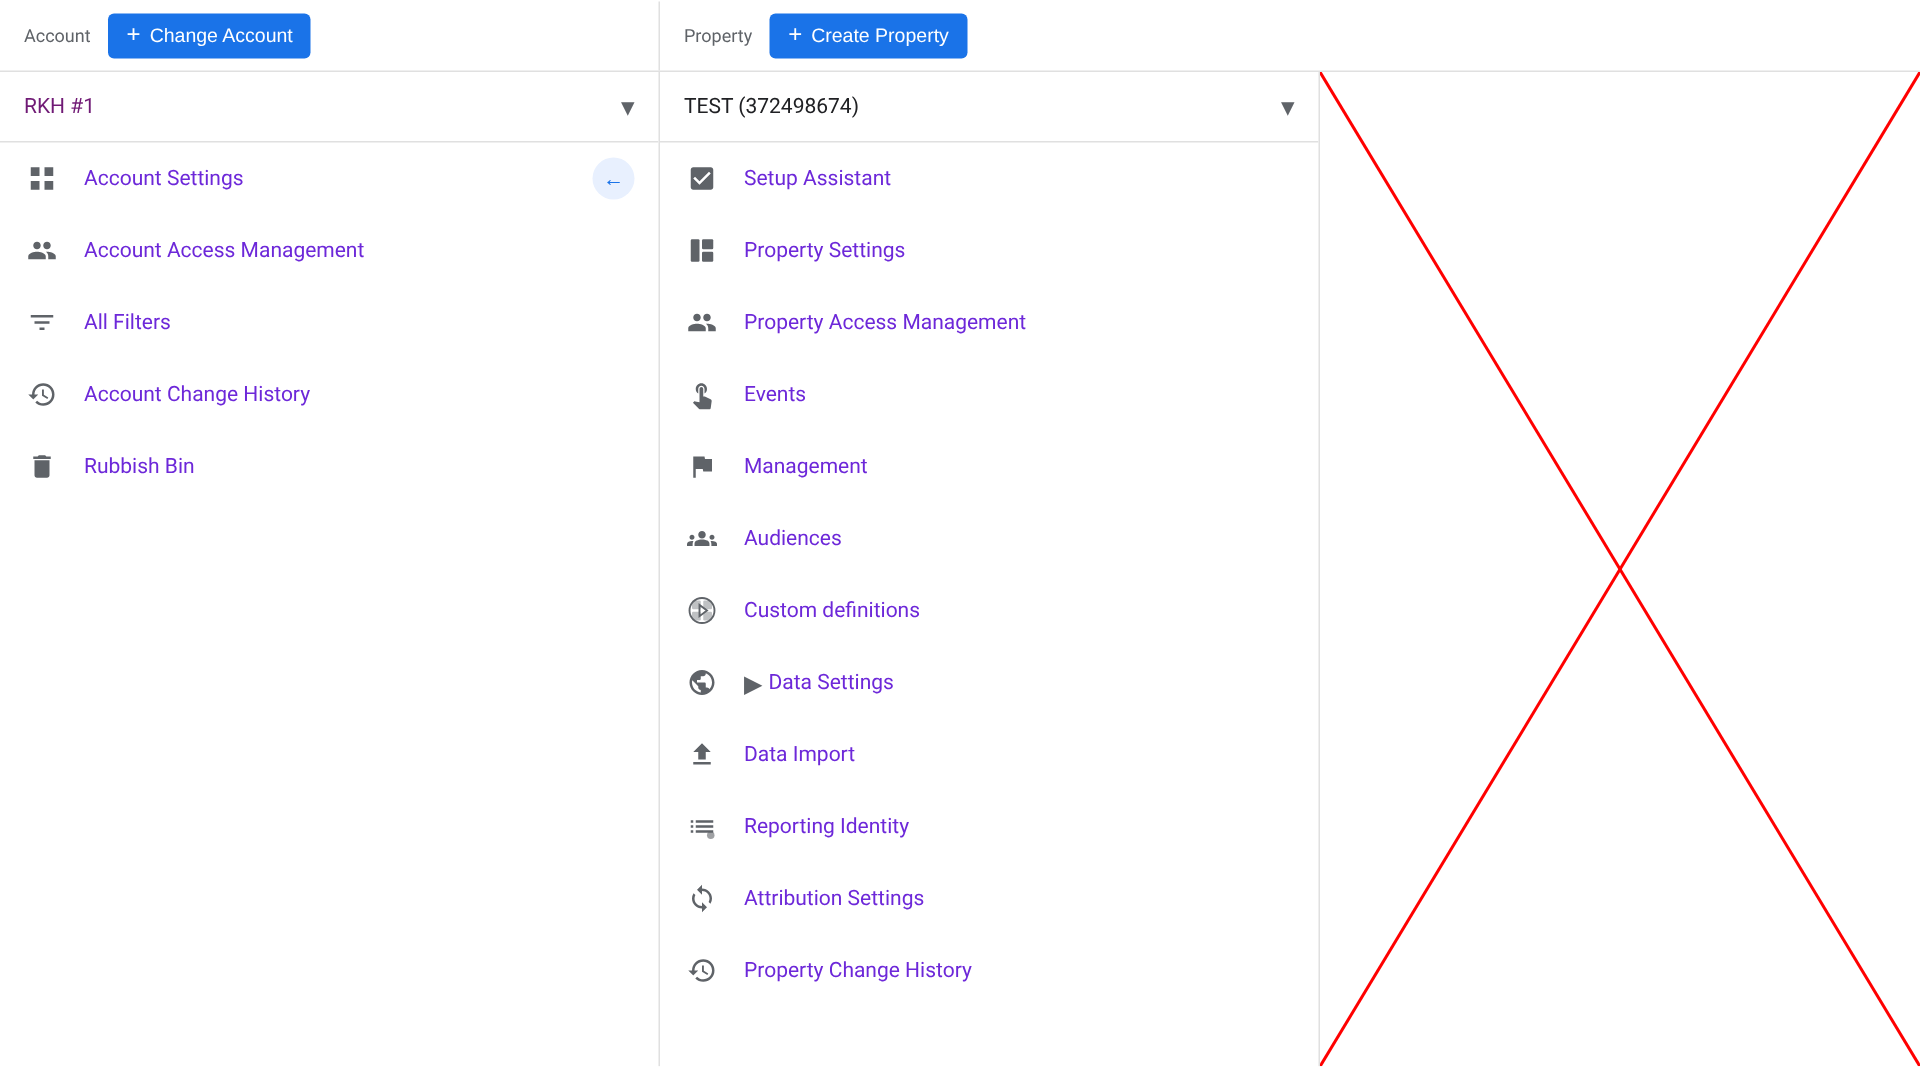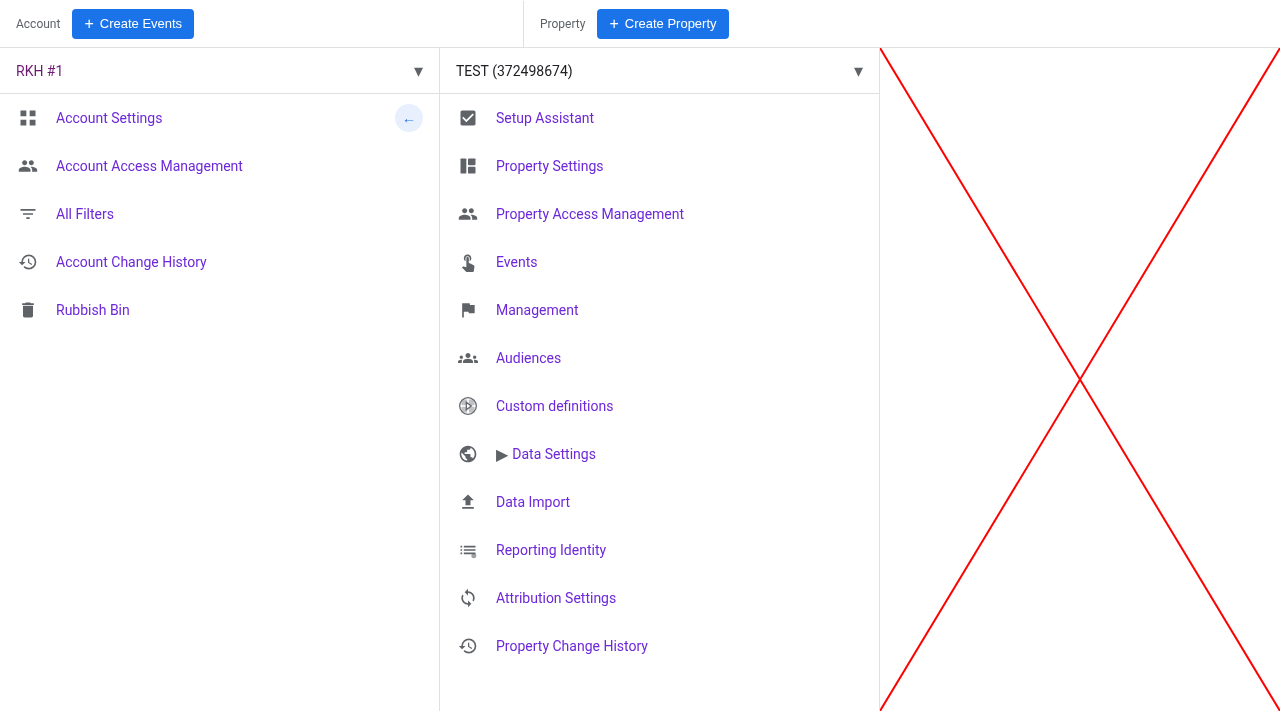--- a/index.html
+++ b/index.html
@@ -95,25 +95,25 @@
       fill: #5f6368;
     }
   </style>
 </head>
 <body>
 
 <div style="display:flex; flex-direction:column; height:711px;">
 
   <div style="display:flex; align-items:center; min-height:48px; border-bottom:1px solid #e0e0e0;">
 
-    <div style="width:524px; display:flex; align-items:center; gap:12px; padding:8px 16px; border-right:1px solid #e0e0e0; flex-shrink:0;">
+    <div style="width:440px; display:flex; align-items:center; gap:12px; padding:8px 16px; border-right:1px solid #e0e0e0; flex-shrink:0;">
       <span style="font-size:12px; color:#5f6368;">Account</span>
       <button class="create-btn">
         <span class="plus">+</span>
-        <span>Create Events</span>
+        <span>Change Account</span>
       </button>
     </div>
 
     <div style="flex:1; display:flex; align-items:center; gap:12px; padding:8px 16px;">
       <span style="font-size:12px; color:#5f6368;">Property</span>
       <button class="create-btn">
         <span class="plus">+</span>
         <span>Create Property</span>
       </button>
     </div>

